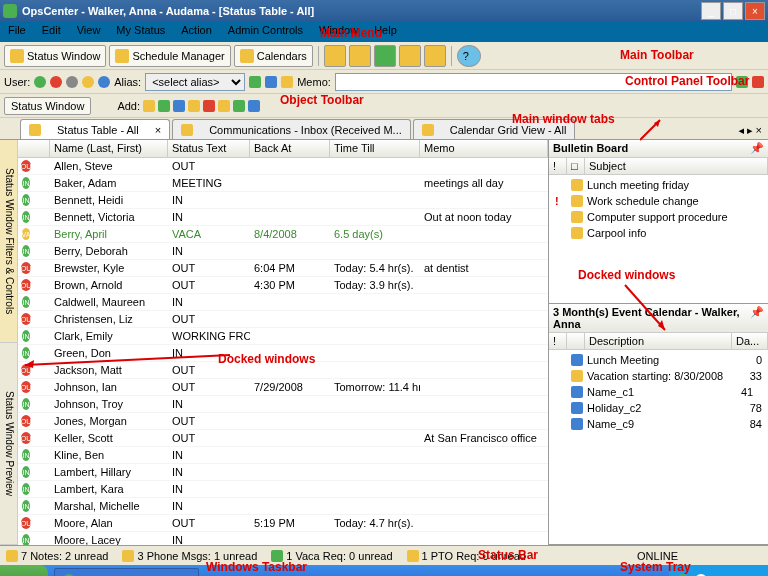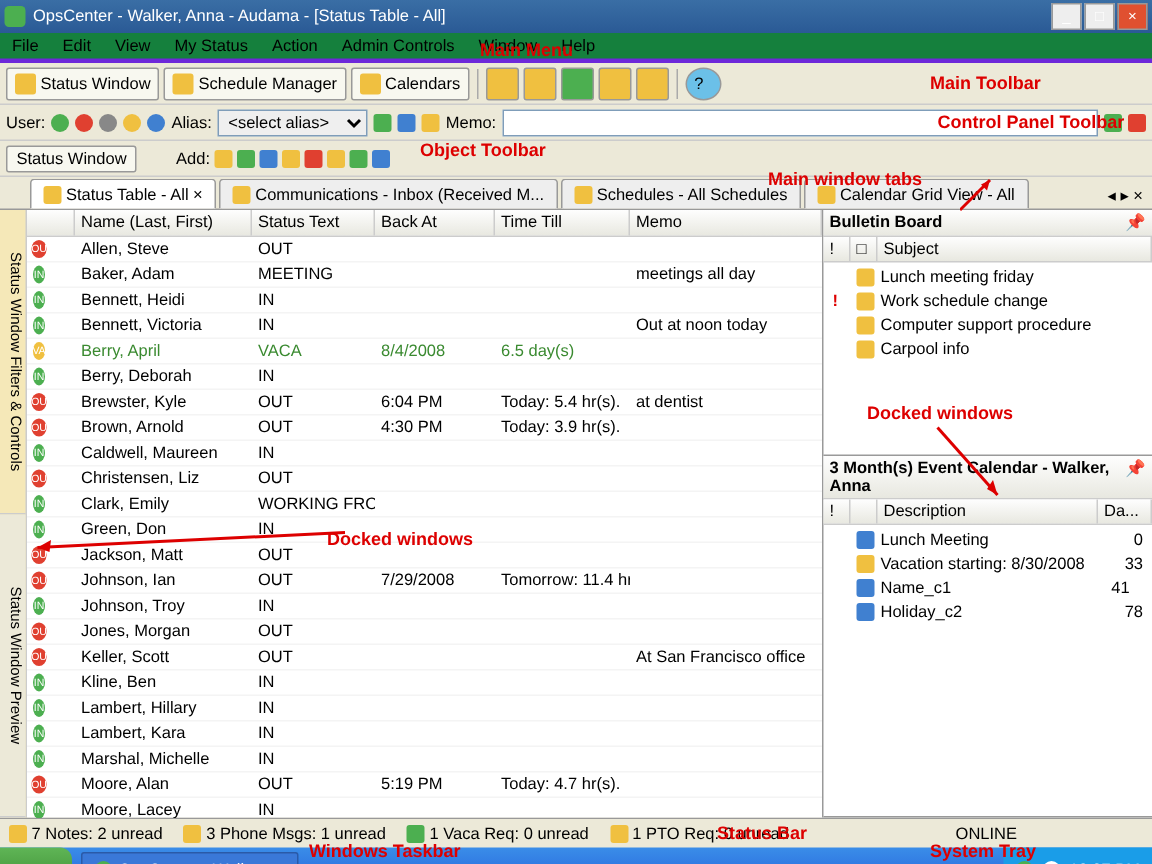--- a/index.html
+++ b/index.html
@@ -1,38 +1,38 @@
 <!DOCTYPE html>
 <html><head>
 <meta charset="utf-8">
 <style>
 *{box-sizing:border-box;margin:0;padding:0;font-family:Tahoma,Arial,sans-serif;font-size:11px}
 body{width:768px;height:576px;overflow:hidden;background:#ece9d8;position:relative}
 .titlebar{height:22px;background:linear-gradient(#3a6ea5,#2a5a95);color:#fff;display:flex;align-items:center;padding:0 3px}
 .titlebar .ico{width:14px;height:14px;background:#4caf50;border-radius:3px;margin-right:5px}
-.titlebar .t{flex:1;font-weight:normal}
+.titlebar .t{flex:1;font-weight:bold}
 .wbtns{display:flex;gap:2px}
 .wbtn{width:20px;height:18px;background:#eee;border:1px solid #999;display:flex;align-items:center;justify-content:center;font-size:10px}
 .wbtn.close{background:#e05030;color:#fff}
-.menubar{height:20px;background:#15803d;border-bottom:3px solid #6d28d9;display:flex;align-items:flex-end}
+.menubar{height:20px;background:#0369a1;border-bottom:1px solid #6d28d9;display:flex;align-items:flex-start}
 .menubar span{padding:2px 8px}
 .toolbar{height:28px;background:#ece9d8;border-bottom:1px solid #ccc;display:flex;align-items:center;padding:0 4px;gap:3px}
 .tbtn{height:22px;border:1px solid #999;background:#f8f8f0;display:flex;align-items:center;padding:0 5px;gap:3px;border-radius:2px}
 .tbtn .ic{width:14px;height:14px;border-radius:2px}
 .sep{width:1px;height:20px;background:#aaa;margin:0 2px}
 .ic-y{background:#f0c040}
 .ic-g{background:#4caf50}
 .ic-b{background:#4080d0}
 .ic-r{background:#e04030}
 .cp{height:24px;background:#ece9d8;border-bottom:1px solid #ccc;display:flex;align-items:center;padding:0 4px;gap:4px}
 .cp select,.cp input{height:18px;border:1px solid #7f9db9;font-size:11px;padding:0 2px}
 .sm{width:12px;height:12px;border-radius:50%}
 .objbar{height:24px;background:#ece9d8;border-bottom:1px solid #ccc;display:flex;align-items:center;padding:0 4px;gap:3px}
 .tabbar{height:22px;background:#ece9d8;display:flex;align-items:flex-end;padding-left:20px;border-bottom:1px solid #999}
-.tab{height:20px;border:1px solid #999;border-bottom:none;padding:2px 8px;background:#eee;display:flex;align-items:center;gap:3px;border-radius:3px 3px 0 0;margin-right:2px}
+.tab{height:20px;border:1px solid #999;border-bottom:none;padding:2px 8px;background:#eee;display:flex;align-items:center;gap:16px;border-radius:3px 3px 0 0;margin-right:2px}
 .tab.active{background:#fff}
 .tab .tic{width:12px;height:12px;border-radius:2px}
 .main{display:flex;height:405px}
 .leftrail{width:18px;background:#f5e8b8;border-right:1px solid #ccc;display:flex;flex-direction:column}
 .leftrail .rt{writing-mode:vertical-rl;text-orientation:mixed;font-size:10px;padding:5px 2px;border-bottom:1px solid #ccc;flex:1;text-align:center}
 .center{flex:1;background:#fff;overflow:hidden;display:flex;flex-direction:column}
 .thead{display:flex;background:linear-gradient(#fefefe,#e8e8e0);border-bottom:1px solid #ccc;height:18px}
 .thead div{border-right:1px solid #ccc;padding:2px 4px;overflow:hidden;white-space:nowrap}
 .rows{flex:1;overflow:auto}
 .row{display:flex;height:17px;align-items:center;border-bottom:1px solid #f4f4f4}
@@ -144,24 +144,20 @@
       <div class="tic ic-y"></div>
       <span>Status Table - All</span>
       <span>×</span>
     </div>
   <div class="tab">
       <div class="tic ic-y"></div>
       <span>Communications - Inbox (Received M...</span>
     </div>
   <div class="tab">
       <div class="tic ic-y"></div>
-      <span>Schedules - All Schedules</span>
-    </div>
-  <div class="tab">
-      <div class="tic ic-y"></div>
       <span>Calendar Grid View - All</span>
     </div>
   <div style="flex:1"></div>
   <span style="padding:2px 6px">◂ ▸ ×</span>
 </div>
 
 <div class="main">
   <div class="leftrail">
     <div class="rt">Status Window Filters &amp; Controls</div>
     <div class="rt" style="background:#ece9d8">Status Window Preview</div>
@@ -495,20 +491,26 @@
             <div class="pic" style="background:#4080d0"></div>
             <span style="flex:1">Name_c1</span>
             <span style="width:30px;text-align:center">41</span>
           </div>
           <div class="prow">
             <div style="width:12px"></div>
             <div class="pic" style="background:#4080d0"></div>
             <span style="flex:1">Holiday_c2</span>
             <span style="width:30px;text-align:right">78</span>
           </div>
+          <div class="prow">
+            <div style="width:12px"></div>
+            <div class="pic" style="background:#4080d0"></div>
+            <span style="flex:1">Name_c9</span>
+            <span style="width:30px;text-align:right">84</span>
+          </div>
         </div>
     </div>
   </div>
 </div>
 
 <div class="statusbar">
   <div class="sit">
       <div class="sic ic-y"></div>
       <span>7 Notes: 2 unread</span>
     </div>

